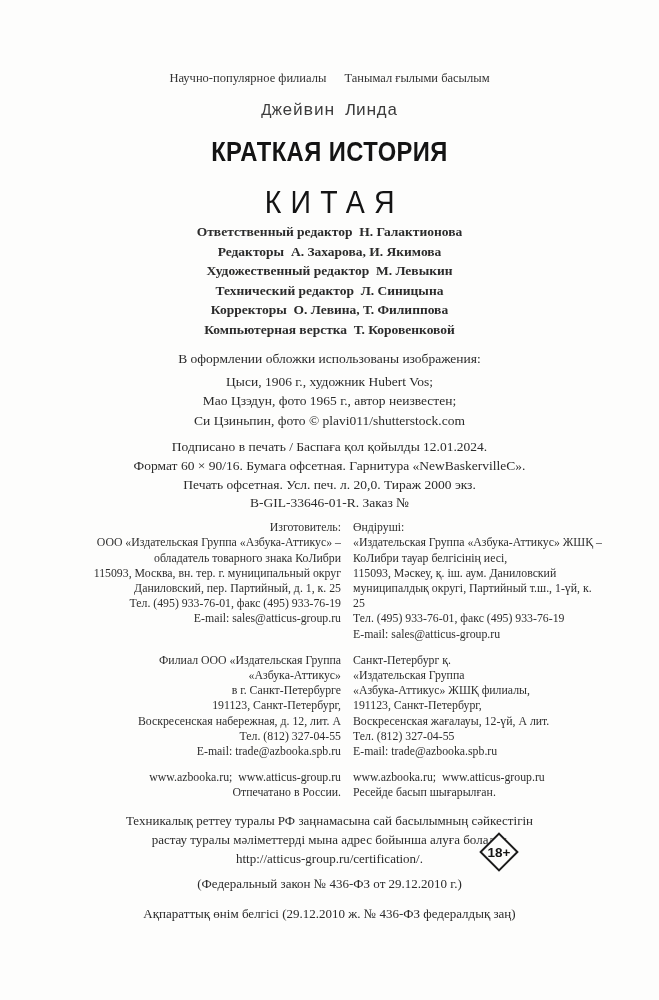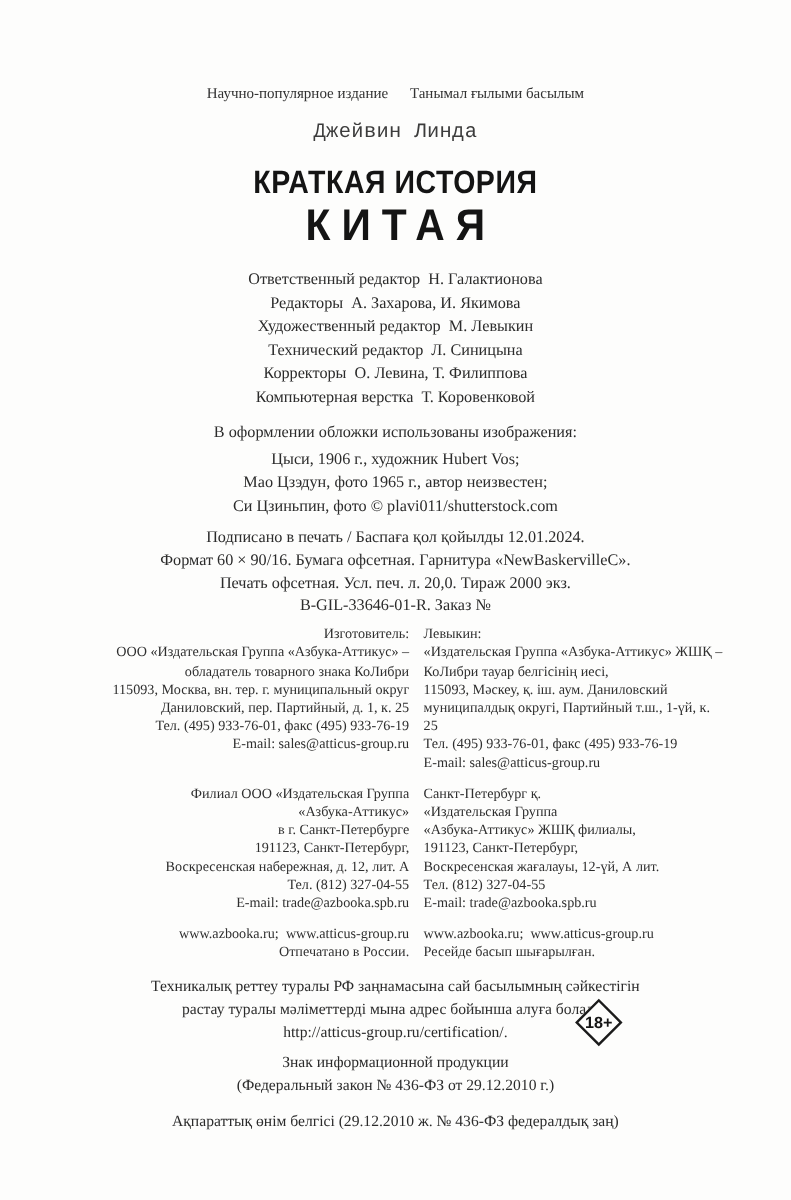--- a/index.html
+++ b/index.html
@@ -38,33 +38,34 @@
   .title-line1 {
     margin-top: 16px;
     font-family: "Liberation Sans", "DejaVu Sans", sans-serif;
     font-weight: bold;
     font-size: 27px;
     line-height: 31px;
     color: #141414;
   }
   .title-line1 .squeeze { display: inline-block; transform: scaleX(0.88); transform-origin: center; letter-spacing: 0.5px; }
   .title-line2 {
-    margin-top: 1px;
+    margin-top: 16px;
     font-family: "Liberation Sans", "DejaVu Sans", sans-serif;
-    font-weight: bold;
-    font-size: 37px;
+    font-weight: normal;
+    font-size: 31px;
     line-height: 37px;
     color: #141414;
   }
   .title-line2 .spaced { display: inline-block; letter-spacing: 10px; padding-left: 10px; transform: scaleX(0.92); transform-origin: center; }
 
   .staff {
-    margin-top: 17px;
+    margin-top: 1px;
     font-size: 13.5px;
     line-height: 19.5px;
+    font-weight: bold;
   }
   .credits { margin-top: 10px; font-size: 13.5px; line-height: 19.5px; }
   .credits .intro { margin-bottom: 3px; }
   .printinfo { margin-top: 8px; font-size: 13.5px; line-height: 18.8px; }
 
   .cols {
     display: flex;
     margin-left: 63px;
     width: 543px;
     font-size: 11.8px;
@@ -123,21 +124,21 @@
     font-size: 13.5px;
     color: #151515;
   }
 </style>
 </head>
 <body>
 
 <div class="page">
 
   <div class="edition-note center">
-    <span class="part">Научно-популярное издание</span>
+    <span class="part">Научно-популярное филиалы</span>
     <span class="part">Танымал ғылыми басылым</span>
   </div>
 
   <div class="author center">Джейвин Линда</div>
 
   <div class="title-line1 center">
     <span class="squeeze">КРАТКАЯ ИСТОРИЯ</span>
   </div>
   <div class="title-line2 center">
     <span class="spaced">КИТАЯ</span>
@@ -171,21 +172,21 @@
       <div>Изготовитель:</div>
       <div>ООО «Издательская Группа «Азбука-Аттикус» –</div>
       <div>обладатель товарного знака КоЛибри</div>
       <div>115093, Москва, вн. тер. г. муниципальный округ</div>
       <div>Даниловский, пер. Партийный, д. 1, к. 25</div>
       <div>Тел. (495) 933-76-01, факс (495) 933-76-19</div>
       <div>E-mail: sales@atticus-group.ru</div>
     </div>
     <div class="col-gap"></div>
     <div class="col-right">
-      <div>Левыкин:</div>
+      <div>Өндіруші:</div>
       <div>«Издательская Группа «Азбука-Аттикус» ЖШҚ –</div>
       <div>КоЛибри тауар белгісінің иесі,</div>
       <div>115093, Мәскеу, қ. іш. аум. Даниловский</div>
       <div>муниципалдық округі, Партийный т.ш., 1-үй, к. 25</div>
       <div>Тел. (495) 933-76-01, факс (495) 933-76-19</div>
       <div>E-mail: sales@atticus-group.ru</div>
     </div>
   </div>
 
   <div class="cols block2">
@@ -222,21 +223,20 @@
     </div>
   </div>
 
   <div class="certification center">
     <div>Техникалық реттеу туралы РФ заңнамасына сай басылымның сәйкестігін</div>
     <div>растау туралы мәліметтерді мына адрес бойынша алуға болады:</div>
     <div>http://atticus-group.ru/certification/.</div>
   </div>
 
   <div class="age-mark center">
-    <div>Знак информационной продукции</div>
     <div>(Федеральный закон № 436-ФЗ от 29.12.2010 г.)</div>
   </div>
 
   <div class="kz-footer center">Ақпараттық өнім белгісі (29.12.2010 ж. № 436-ФЗ федералдық заң)</div>
 
   <div class="badge">
     <div class="badge-diamond"></div>
     <div class="badge-text">18+</div>
   </div>
 

